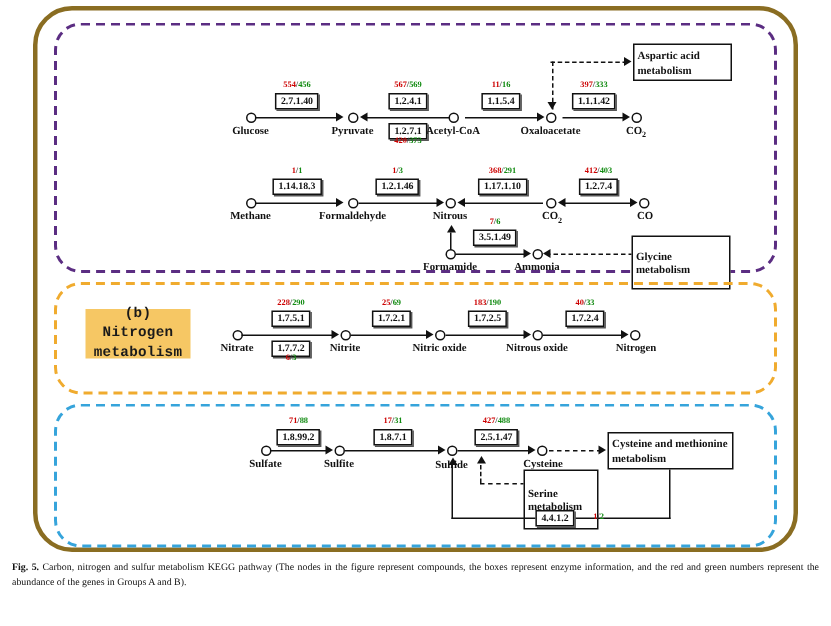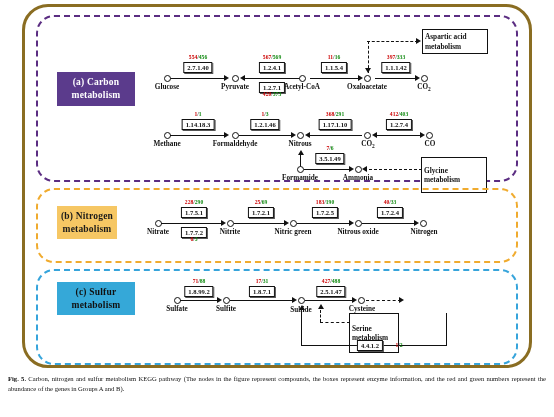--- a/index.html
+++ b/index.html
@@ -24,21 +24,21 @@
   .panel.nitrogen{left:36px;top:188px;width:482px;height:75px;border:2px dashed #f0ab2e;}
   .panel.sulfur{left:36px;top:269px;width:482px;height:96px;border:2px dashed #36a4db;}
 
   .sec-label{
     position:absolute;box-sizing:border-box;
     display:flex;align-items:center;justify-content:center;
     text-align:center;font-weight:bold;color:#ffffff;
     font-size:9.5px;line-height:1.35;letter-spacing:.2px;
   }
   .sec-label.carbon{left:57px;top:72px;width:78px;height:34px;background:#5b3b8c;}
-  .sec-label.nitrogen{left:57px;top:206px;width:60px;height:33px;background:#f6c764;color:#1a1a1a;}
+  .sec-label.nitrogen{left:57px;top:206px;width:70px;height:33px;background:#f6c764;color:#1a1a1a;font-family:Liberation Mono, monospace;}
   .sec-label.sulfur{left:57px;top:282px;width:78px;height:33px;background:#35a8d8;color:#111111;}
 
   
   .node{
     position:absolute;width:7px;height:7px;border:1.2px solid #111;border-radius:50%;
     background:#fff;box-sizing:border-box;
   }
   .cpd{
     position:absolute;font-size:7.2px;font-weight:bold;color:#111;
     white-space:nowrap;text-align:left;transform:translateX(-50%);
@@ -84,21 +84,20 @@
   #caption b{font-weight:bold;}
 </style>
 </head>
 <body>
 
 <div id="figure">
 
   <div class="outer-frame"></div>
 
   <div class="panel carbon"></div>
-  <div class="sec-label carbon">(a) Carbon metabolism</div>
 
   <div class="ln h" style="left:170px;top:78px;width:56px;"></div>
   <div class="arw r" style="left:224px;top:75px;"></div>
   <div class="node" style="left:164px;top:74.5px;"></div>
   <div class="cpd" style="left:167px;top:83px;">Glucose</div>
   <div class="ez" style="left:198px;top:62px;">2.7.1.40</div>
   <div class="cnt" style="left:198px;top:54px;">
     <span>554</span><span class="sep">/</span><span class="g">456</span>
   </div>
 
@@ -223,42 +222,41 @@
   <div class="node" style="left:227px;top:219.5px;"></div>
   <div class="cpd" style="left:230px;top:228px;">Nitrite</div>
   <div class="ln h" style="left:234px;top:223px;width:52px;"></div>
   <div class="arw r" style="left:284px;top:220px;"></div>
   <div class="ez" style="left:261px;top:207px;">1.7.2.1</div>
   <div class="cnt" style="left:261px;top:199px;">
     <span>25</span><span class="sep">/</span><span class="g">69</span>
   </div>
 
   <div class="node" style="left:290px;top:219.5px;"></div>
-  <div class="cpd" style="left:293px;top:228px;">Nitric green</div>
+  <div class="cpd" style="left:293px;top:228px;">Nitric oxide</div>
   <div class="ln h" style="left:297px;top:223px;width:54px;"></div>
   <div class="arw r" style="left:349px;top:220px;"></div>
   <div class="ez" style="left:325px;top:207px;">1.7.2.5</div>
   <div class="cnt" style="left:325px;top:199px;">
     <span>183</span><span class="sep">/</span><span class="g">190</span>
   </div>
 
   <div class="node" style="left:355px;top:219.5px;"></div>
   <div class="cpd" style="left:358px;top:228px;">Nitrous oxide</div>
   <div class="ln h" style="left:362px;top:223px;width:54px;"></div>
   <div class="arw r" style="left:414px;top:220px;"></div>
   <div class="ez" style="left:390px;top:207px;">1.7.2.4</div>
   <div class="cnt" style="left:390px;top:199px;">
     <span>40</span><span class="sep">/</span><span class="g">33</span>
   </div>
 
   <div class="node" style="left:420px;top:219.5px;"></div>
   <div class="cpd" style="left:424px;top:228px;">Nitrogen</div>
 
   <div class="panel sulfur"></div>
-  <div class="sec-label sulfur">(c) Sulfur metabolism</div>
 
   <div class="node" style="left:174px;top:296.5px;"></div>
   <div class="cpd" style="left:177px;top:305px;">Sulfate</div>
   <div class="ln h" style="left:180px;top:300px;width:39px;"></div>
   <div class="arw r" style="left:217px;top:297px;"></div>
   <div class="ez" style="left:199px;top:286px;">1.8.99.2</div>
   <div class="cnt" style="left:199px;top:278px;">
     <span>71</span><span class="sep">/</span><span class="g">88</span>
   </div>
 
@@ -278,20 +276,21 @@
   <div class="ez" style="left:331px;top:286px;">2.5.1.47</div>
   <div class="cnt" style="left:331px;top:278px;">
     <span>427</span><span class="sep">/</span><span class="g">488</span>
   </div>
 
   <div class="node" style="left:358px;top:296.5px;"></div>
   <div class="cpd" style="left:362px;top:305px;">Cysteine</div>
 
   <div class="dln h" style="left:366px;top:300px;width:35px;"></div>
   <div class="arw r" style="left:399px;top:297px;"></div>
+  <div class="mbox" style="left:405px;top:288px;width:84px;height:25px;">Cysteine and methionine metabolism</div>
 
   <div class="dln v" style="left:320px;top:310px;height:12px;"></div>
   <div class="arw u" style="left:317.5px;top:304px;"></div>
   <div class="dln h" style="left:320px;top:322px;width:30px;"></div>
   <div class="mbox" style="left:349px;top:313px;width:50px;height:40px;">Serine metabolism</div>
 
   <div class="ln v" style="left:446px;top:313px;height:33px;"></div>
   <div class="ln h" style="left:301px;top:345px;width:146px;"></div>
   <div class="ln v" style="left:301px;top:310px;height:36px;"></div>
   <div class="arw u" style="left:298.5px;top:305px;"></div>

